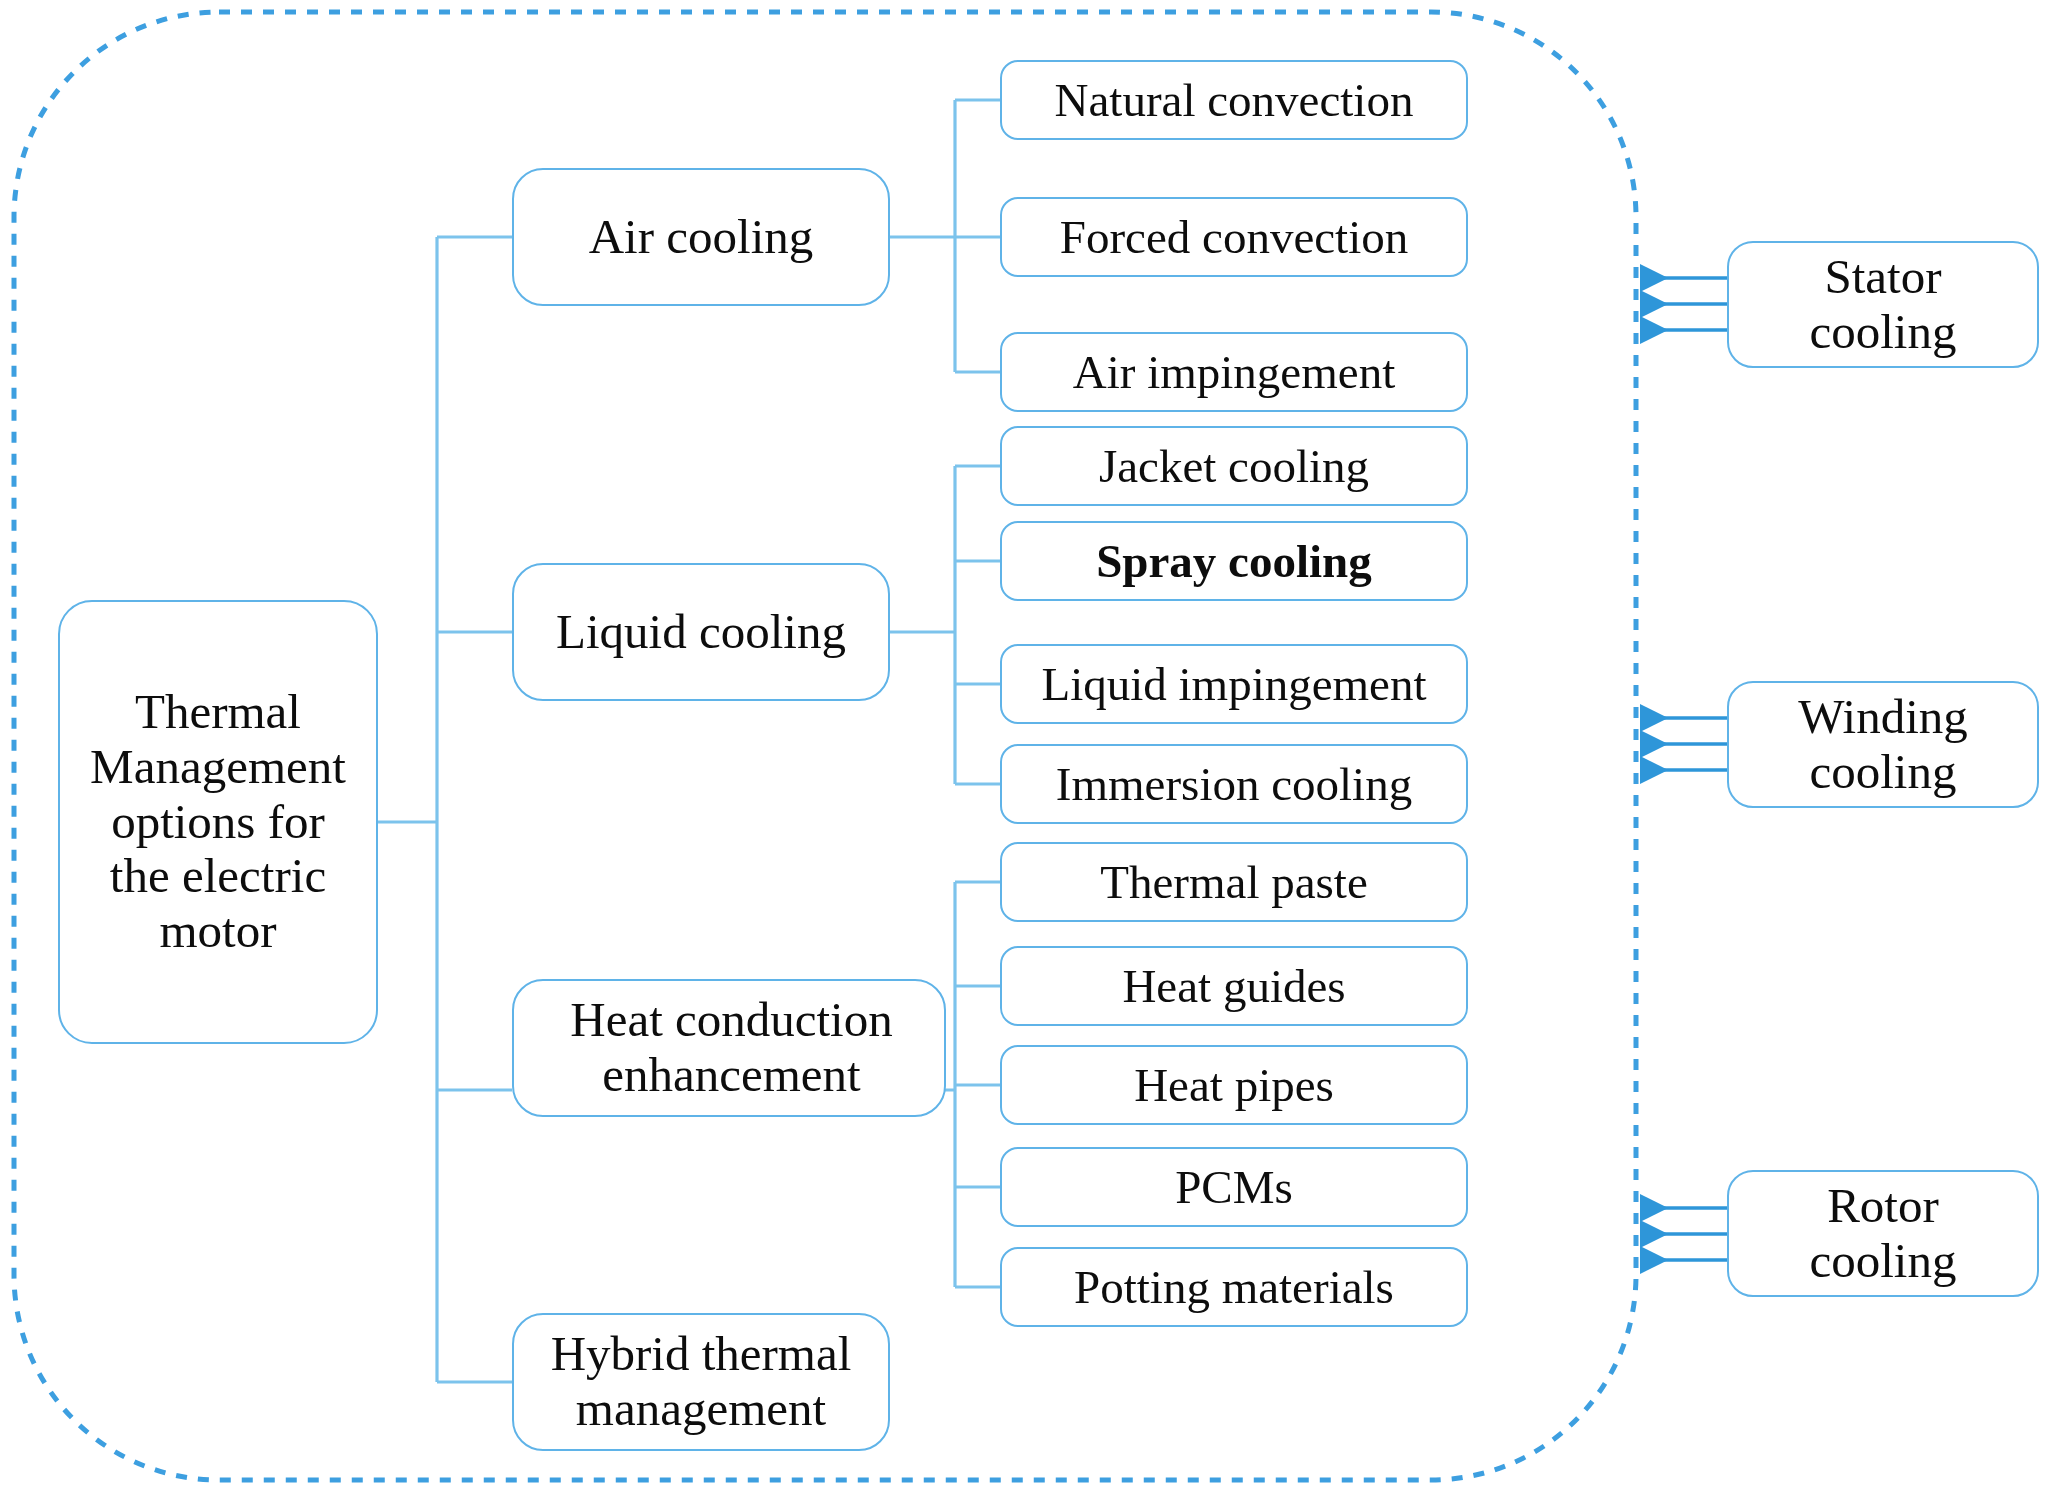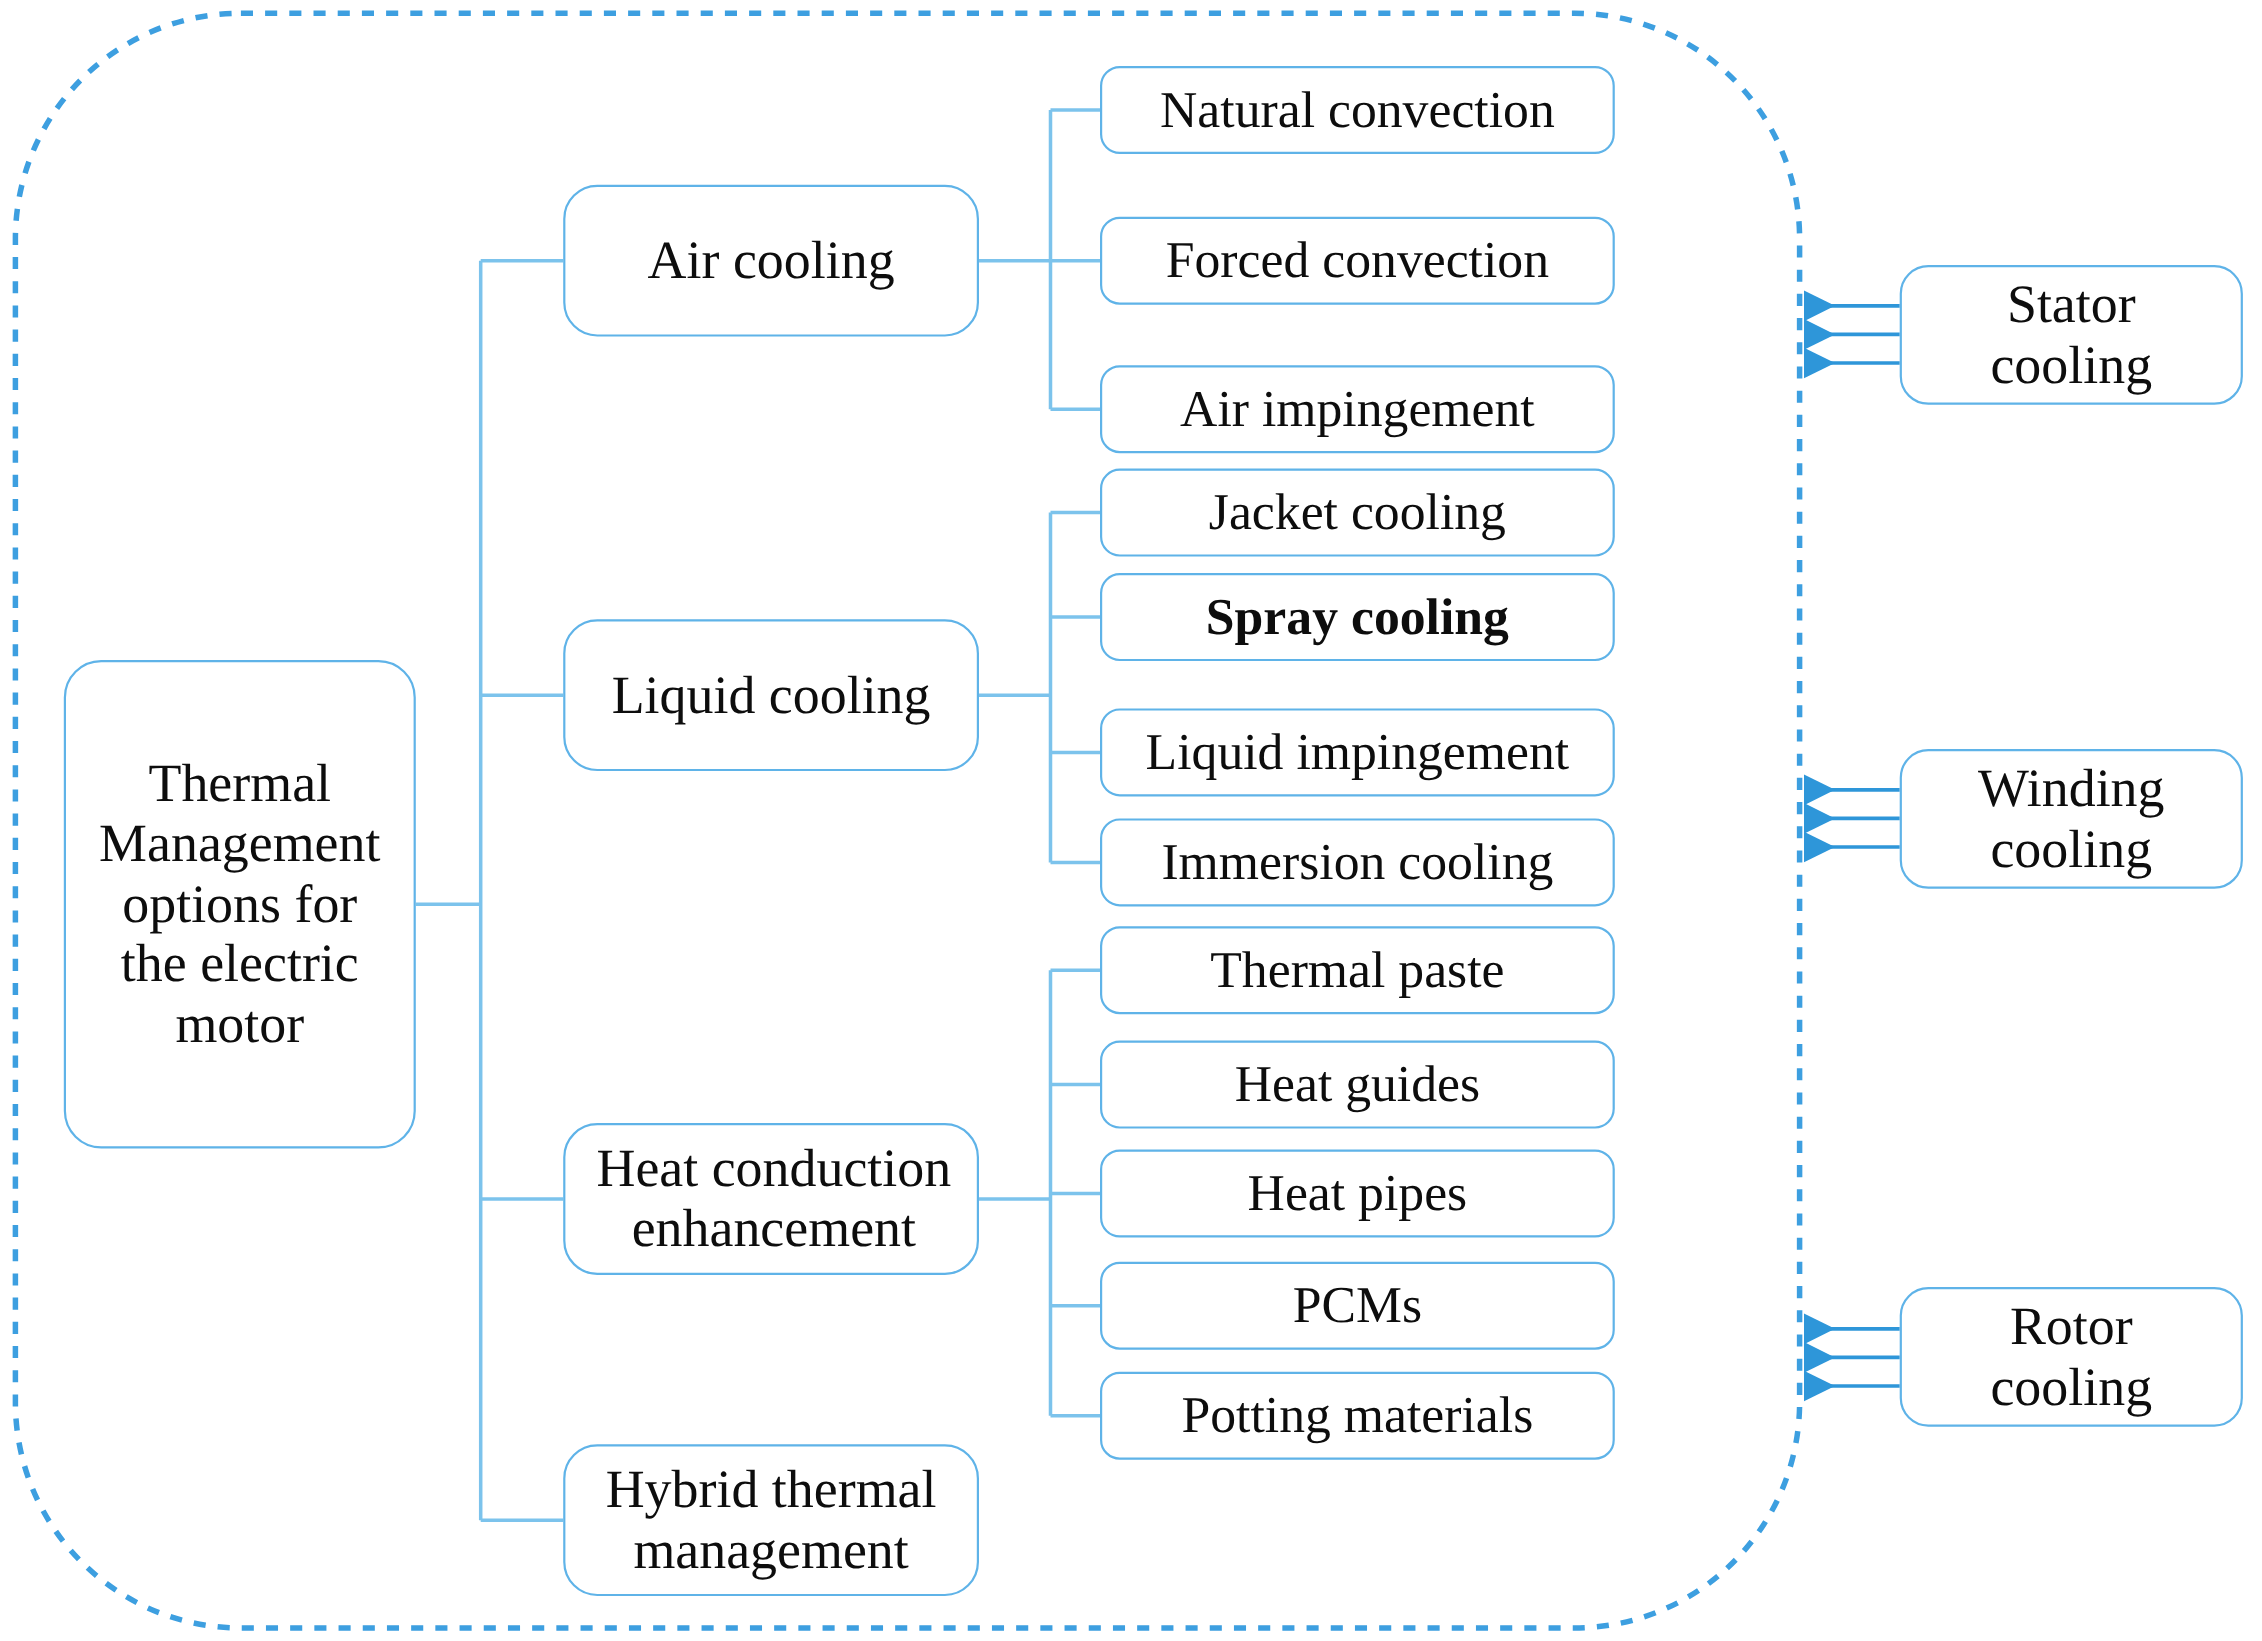--- a/index.html
+++ b/index.html
@@ -112,21 +112,21 @@
   <div class="node-box root t-root" style="left:58px; top:600px; width:320px; height:444px;">Thermal
 Management
 options for
 the electric
 motor</div>
 
   <div class="node-box lvl2 t-lvl2" style="left:512px; top:168px; width:378px; height:138px;">Air cooling</div>
 
   <div class="node-box lvl2 t-lvl2" style="left:512px; top:563px; width:378px; height:138px;">Liquid cooling</div>
 
-  <div class="node-box lvl2 t-lvl2" style="left:512px; top:1021px; width:378px; height:138px;padding-left:11px;">Heat conduction
+  <div class="node-box lvl2 t-lvl2" style="left:512px; top:979px; width:434px; height:138px;padding-left:11px;">Heat conduction
 enhancement</div>
 
   <div class="node-box lvl2 t-lvl2" style="left:512px; top:1313px; width:378px; height:138px;">Hybrid thermal
 management</div>
 
   <div class="node-box t-leaf" style="left:1000px; top:60px; width:468px; height:80px;">Natural convection</div>
 
   <div class="node-box t-leaf" style="left:1000px; top:197px; width:468px; height:80px;">Forced convection</div>
 
   <div class="node-box t-leaf" style="left:1000px; top:332px; width:468px; height:80px;">Air impingement</div>

